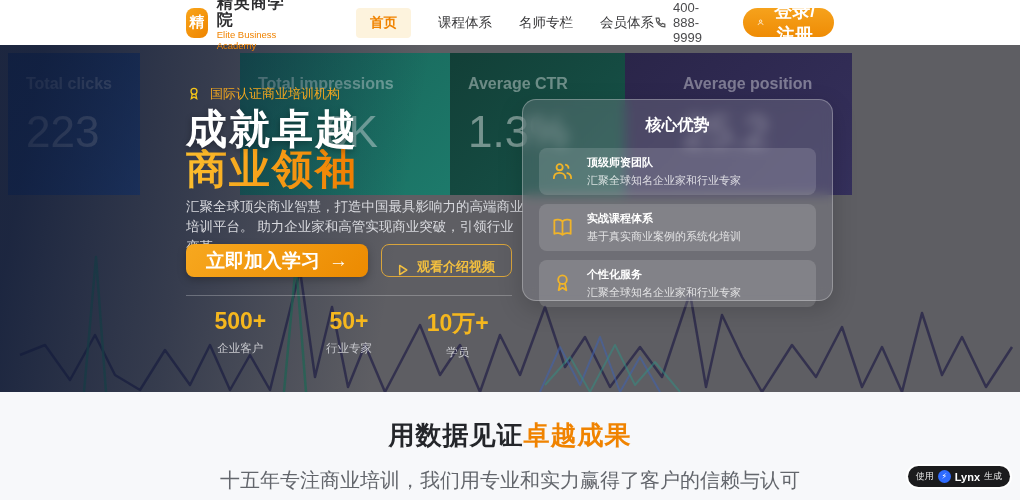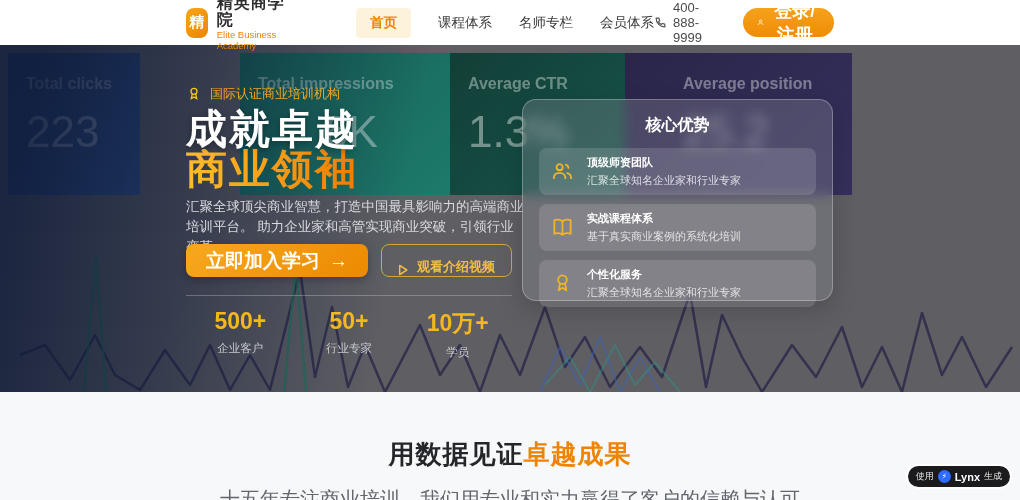--- a/index.html
+++ b/index.html
@@ -73,21 +73,21 @@
     border-radius:14px; backdrop-filter:blur(6px); box-shadow:0 8px 24px rgba(0,0,0,0.18); }
   .adv-title { text-align:center; font-size:16px; font-weight:bold; color:#fff; margin:15px 0 12px; }
   .adv-row { margin:0 16px 9px; background:rgba(255,255,255,0.14); border-radius:8px;
     padding:7px 12px; display:flex; align-items:center; gap:13px; cursor:pointer; }
   .adv-texts { flex:1; }
   .adv-item-title { font-size:11px; font-weight:bold; color:#fff; }
   .adv-item-desc { font-size:11px; color:rgba(255,255,255,0.78); margin-top:3px; }
 
   
   .results { position:absolute; top:392px; left:0; width:1020px; height:108px;
-    background:#f7f8fa; text-align:center; padding-top:45px; }
+    background:#f7f8fa; text-align:center; padding-top:26px; }
   .results-title { font-size:26px; font-weight:bold; letter-spacing:1px; }
   .results-title .plain { color:#24262a; }
   .results-title .accent { color:#f08300; }
   .results-sub { font-size:20px; color:#63666c; margin-top:14px; }
 
   
   .lynx-badge { position:absolute; right:10px; bottom:13px; height:21px;
     background:#1b1b1d; border-radius:11px; box-shadow:0 0 0 2px #ffffff;
     display:flex; align-items:center; gap:4px; padding:4px 8px; z-index:40; cursor:pointer; }
   .lynx-prefix,.lynx-suffix { font-size:9px; color:#e8e8e8; }

